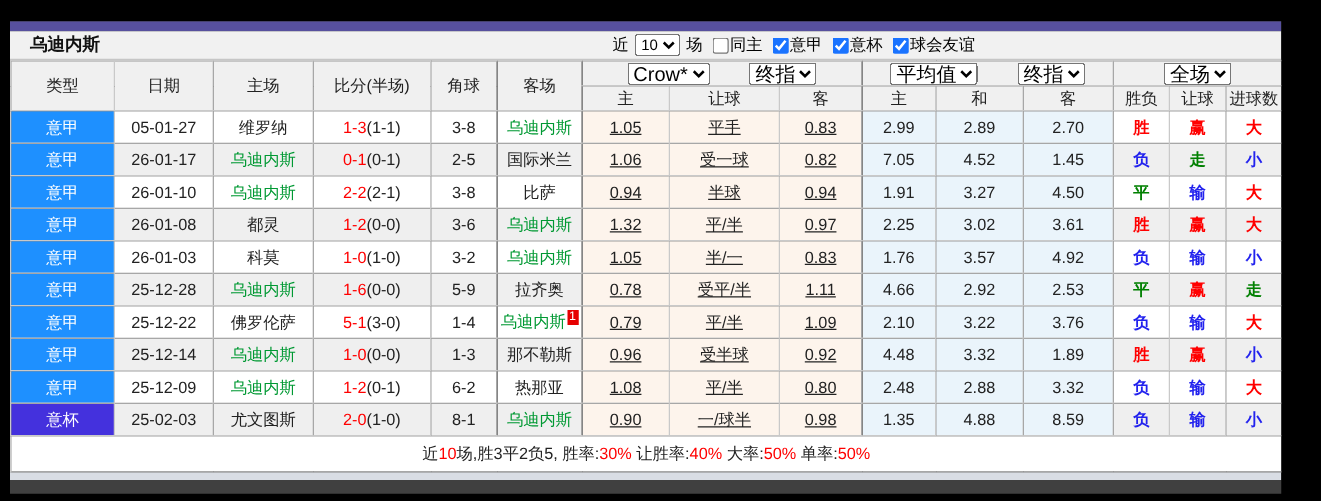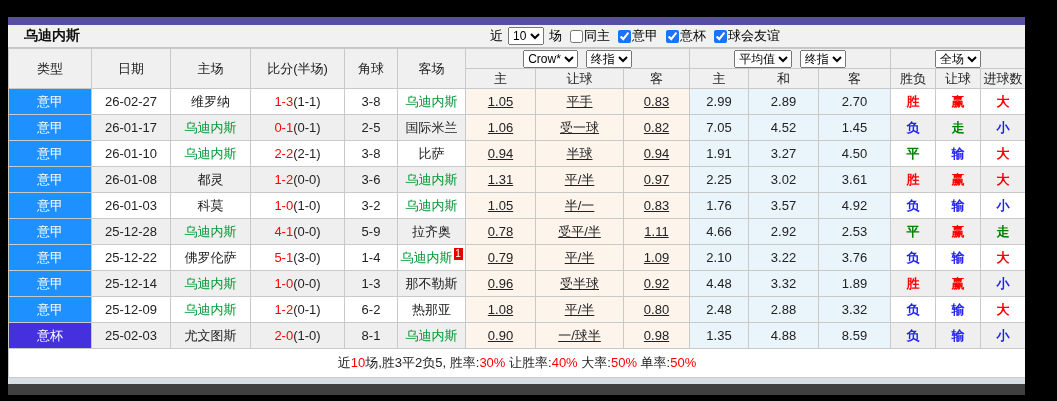--- a/index.html
+++ b/index.html
@@ -11,21 +11,21 @@
   .titlebar { height: 23px; background: #f1f1f1; border-bottom: 1px solid #c6c6c6;
     display: flex; align-items: center; font-size: 13px; }
   .team-title { margin-left: 16px; font-weight: bold; font-size: 14px; color: #111; }
   .filter-controls { margin-left: auto; margin-right: 245px; display: flex; align-items: center; gap: 2px; }
   .filter-controls select { font-size: 12px; height: 18px; margin: 0 3px; }
   .cb-group { display: flex; align-items: center; }
   .cb-group input { width: 13px; height: 13px; accent-color: #1a73ff; margin: 0 1px 0 6px; }
   table { width: 1017px; border-collapse: collapse; table-layout: fixed; font-size: 13px; color: #222; }
   td, th { border: 1px solid #c9c9c9; text-align: center; overflow: hidden; white-space: nowrap; }
   thead td, thead th { background: #f0f0f0; font-weight: normal; height: 20px; }
-  thead select { font-size: 12px; height: 18px; margin: 0 2px; }
+  thead select { font-size: 16px; height: 18px; margin: 0 14px; }
   tbody td { height: 26px; }
   tr.r-odd  td { background: #fff; }
   tr.r-even td { background: #efefef; }
   tbody td.type { color: #fff; }
   tbody td.let { background: #fdf4ec !important; text-decoration: underline; }
   tbody td.avg { background: #eaf4fb !important; }
   td.green { color: #009933; }
   .sc { color: #ff0000; }
   .badge { display: inline-block; background: #e60000; color: #fff; font-size: 10px;
     line-height: 12px; min-width: 9px; padding: 0 1px; vertical-align: super; margin-left: 1px; }
@@ -123,21 +123,21 @@
         <th>和</th>
         <th>客</th>
         <th>胜负</th>
         <th>让球</th>
         <th>进球数</th>
       </tr>
     </thead>
     <tbody>
         <tr class="r-odd">
           <td class="type" style="background: rgb(30, 144, 255);">意甲</td>
-          <td>26-02-27</td>
+          <td>05-01-27</td>
           <td>维罗纳</td>
           <td><span class="sc">1-3</span><span>(1-1)</span></td>
           <td>3-8</td>
           <td class="green">乌迪内斯</td>
           <td class="let">1.05</td>
           <td class="let">平手</td>
           <td class="let">0.83</td>
           <td class="avg">2.99</td>
           <td class="avg">2.89</td>
           <td class="avg">2.70</td>
@@ -179,21 +179,21 @@
           <td class="outcome" style="color: rgb(34, 34, 238);">输</td>
           <td class="outcome" style="color: rgb(255, 0, 0);">大</td>
         </tr>
         <tr class="r-even">
           <td class="type" style="background: rgb(30, 144, 255);">意甲</td>
           <td>26-01-08</td>
           <td>都灵</td>
           <td><span class="sc">1-2</span><span>(0-0)</span></td>
           <td>3-6</td>
           <td class="green">乌迪内斯</td>
-          <td class="let">1.31</td>
+          <td class="let">1.32</td>
           <td class="let">平/半</td>
           <td class="let">0.97</td>
           <td class="avg">2.25</td>
           <td class="avg">3.02</td>
           <td class="avg">3.61</td>
           <td class="outcome" style="color: rgb(255, 0, 0);">胜</td>
           <td class="outcome" style="color: rgb(255, 0, 0);">赢</td>
           <td class="outcome" style="color: rgb(255, 0, 0);">大</td>
         </tr>
         <tr class="r-odd">
@@ -210,21 +210,21 @@
           <td class="avg">3.57</td>
           <td class="avg">4.92</td>
           <td class="outcome" style="color: rgb(34, 34, 238);">负</td>
           <td class="outcome" style="color: rgb(34, 34, 238);">输</td>
           <td class="outcome" style="color: rgb(34, 34, 238);">小</td>
         </tr>
         <tr class="r-even">
           <td class="type" style="background: rgb(30, 144, 255);">意甲</td>
           <td>25-12-28</td>
           <td class="green">乌迪内斯</td>
-          <td><span class="sc">4-1</span><span>(0-0)</span></td>
+          <td><span class="sc">1-6</span><span>(0-0)</span></td>
           <td>5-9</td>
           <td>拉齐奥</td>
           <td class="let">0.78</td>
           <td class="let">受平/半</td>
           <td class="let">1.11</td>
           <td class="avg">4.66</td>
           <td class="avg">2.92</td>
           <td class="avg">2.53</td>
           <td class="outcome" style="color: rgb(0, 128, 0);">平</td>
           <td class="outcome" style="color: rgb(255, 0, 0);">赢</td>

